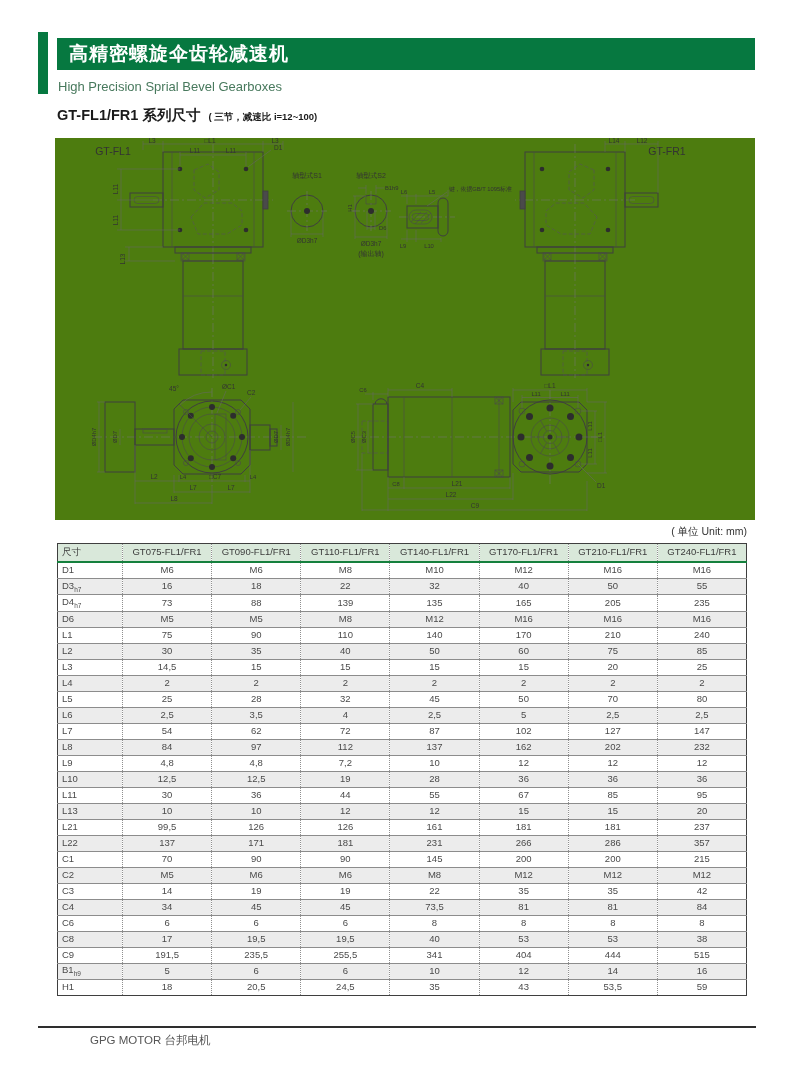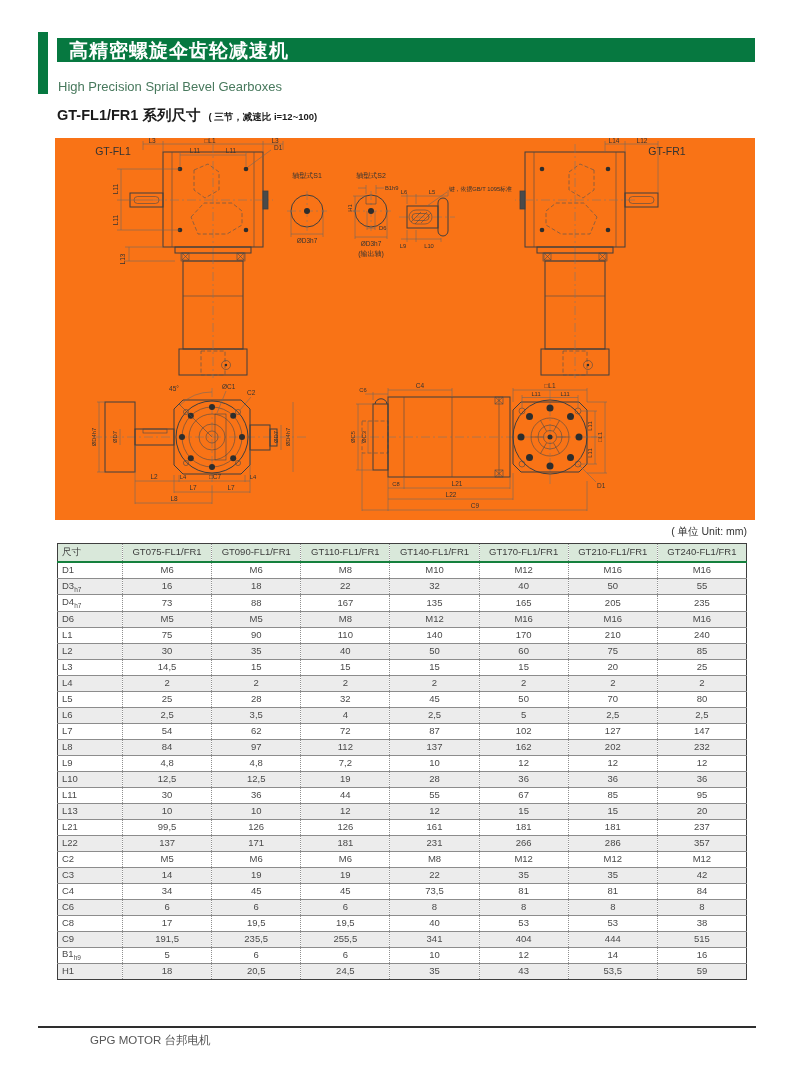--- a/index.html
+++ b/index.html
@@ -1,23 +1,23 @@
 <!DOCTYPE html>
 <html><head>
 <meta charset="utf-8">
 <style>
   html,body{margin:0;padding:0;background:#fff;}
   body{width:794px;height:1077px;position:relative;font-family:"Liberation Sans",sans-serif;color:#222;}
   .accent-stripe{position:absolute;left:38px;top:32px;width:10px;height:62px;}
-  .header-bar{position:absolute;left:57px;top:38px;width:698px;height:24px;display:flex;align-items:flex-start;}
+  .header-bar{position:absolute;left:57px;top:38px;width:698px;height:32px;display:flex;align-items:center;}
   .header-bar h1{margin:0;padding-left:12px;font-size:19px;font-weight:bold;color:#fff;letter-spacing:1px;}
   .subtitle{position:absolute;left:58px;top:79px;font-size:13px;font-weight:normal;color:#48795d;}
   .section-title{position:absolute;left:57px;top:106px;font-size:14.5px;font-weight:bold;color:#1a1a1a;}
   .section-title .note{font-size:9.5px;font-weight:bold;margin-left:4px;color:#1a1a1a;}
-  .drawing-panel{position:absolute;left:55px;top:138px;width:700px;height:382px;background:#f97316;}
+  .drawing-panel{position:absolute;left:55px;top:138px;width:700px;height:382px;background:#4d7c0f;}
   .unit-note{position:absolute;top:525px;right:47px;font-size:10.5px;color:#333;}
   .dim-table{position:absolute;left:57px;top:543px;width:690px;border-collapse:collapse;table-layout:fixed;
              font-size:9.5px;color:#4a4a4a;border:1.5px solid #3f3f3f;}
   .dim-table th,.dim-table td{border-top:1px solid #8c8c8c;border-left:1px dotted #8f8f8f;
              padding:1.5px 2px;text-align:center;font-weight:normal;height:12px;line-height:1.15;
              white-space:nowrap;overflow:hidden;}
   .dim-table th:first-child,.dim-table td:first-child{border-left:none;text-align:left;padding-left:4px;width:58px;}
   .dim-table thead th{background:#d9e8da;color:#3b3b3b;border-top:none;border-bottom:2px solid #15803d;height:14px;}
   .dim-table tbody tr:nth-child(even) td{background:#ececec;}
   .dim-table sub{font-size:6.5px;}
@@ -397,21 +397,21 @@
         <td>22</td>
         <td>32</td>
         <td>40</td>
         <td>50</td>
         <td>55</td>
       </tr>
       <tr>
         <td>D4<sub>h7</sub></td>
         <td>73</td>
         <td>88</td>
-        <td>167</td>
+        <td>139</td>
         <td>135</td>
         <td>165</td>
         <td>205</td>
         <td>235</td>
       </tr>
       <tr>
         <td>D6</td>
         <td>M5</td>
         <td>M5</td>
         <td>M8</td>
@@ -554,20 +554,30 @@
         <td>L22</td>
         <td>137</td>
         <td>171</td>
         <td>181</td>
         <td>231</td>
         <td>266</td>
         <td>286</td>
         <td>357</td>
       </tr>
       <tr>
+        <td>C1</td>
+        <td>70</td>
+        <td>90</td>
+        <td>90</td>
+        <td>145</td>
+        <td>200</td>
+        <td>200</td>
+        <td>215</td>
+      </tr>
+      <tr>
         <td>C2</td>
         <td>M5</td>
         <td>M6</td>
         <td>M6</td>
         <td>M8</td>
         <td>M12</td>
         <td>M12</td>
         <td>M12</td>
       </tr>
       <tr>

